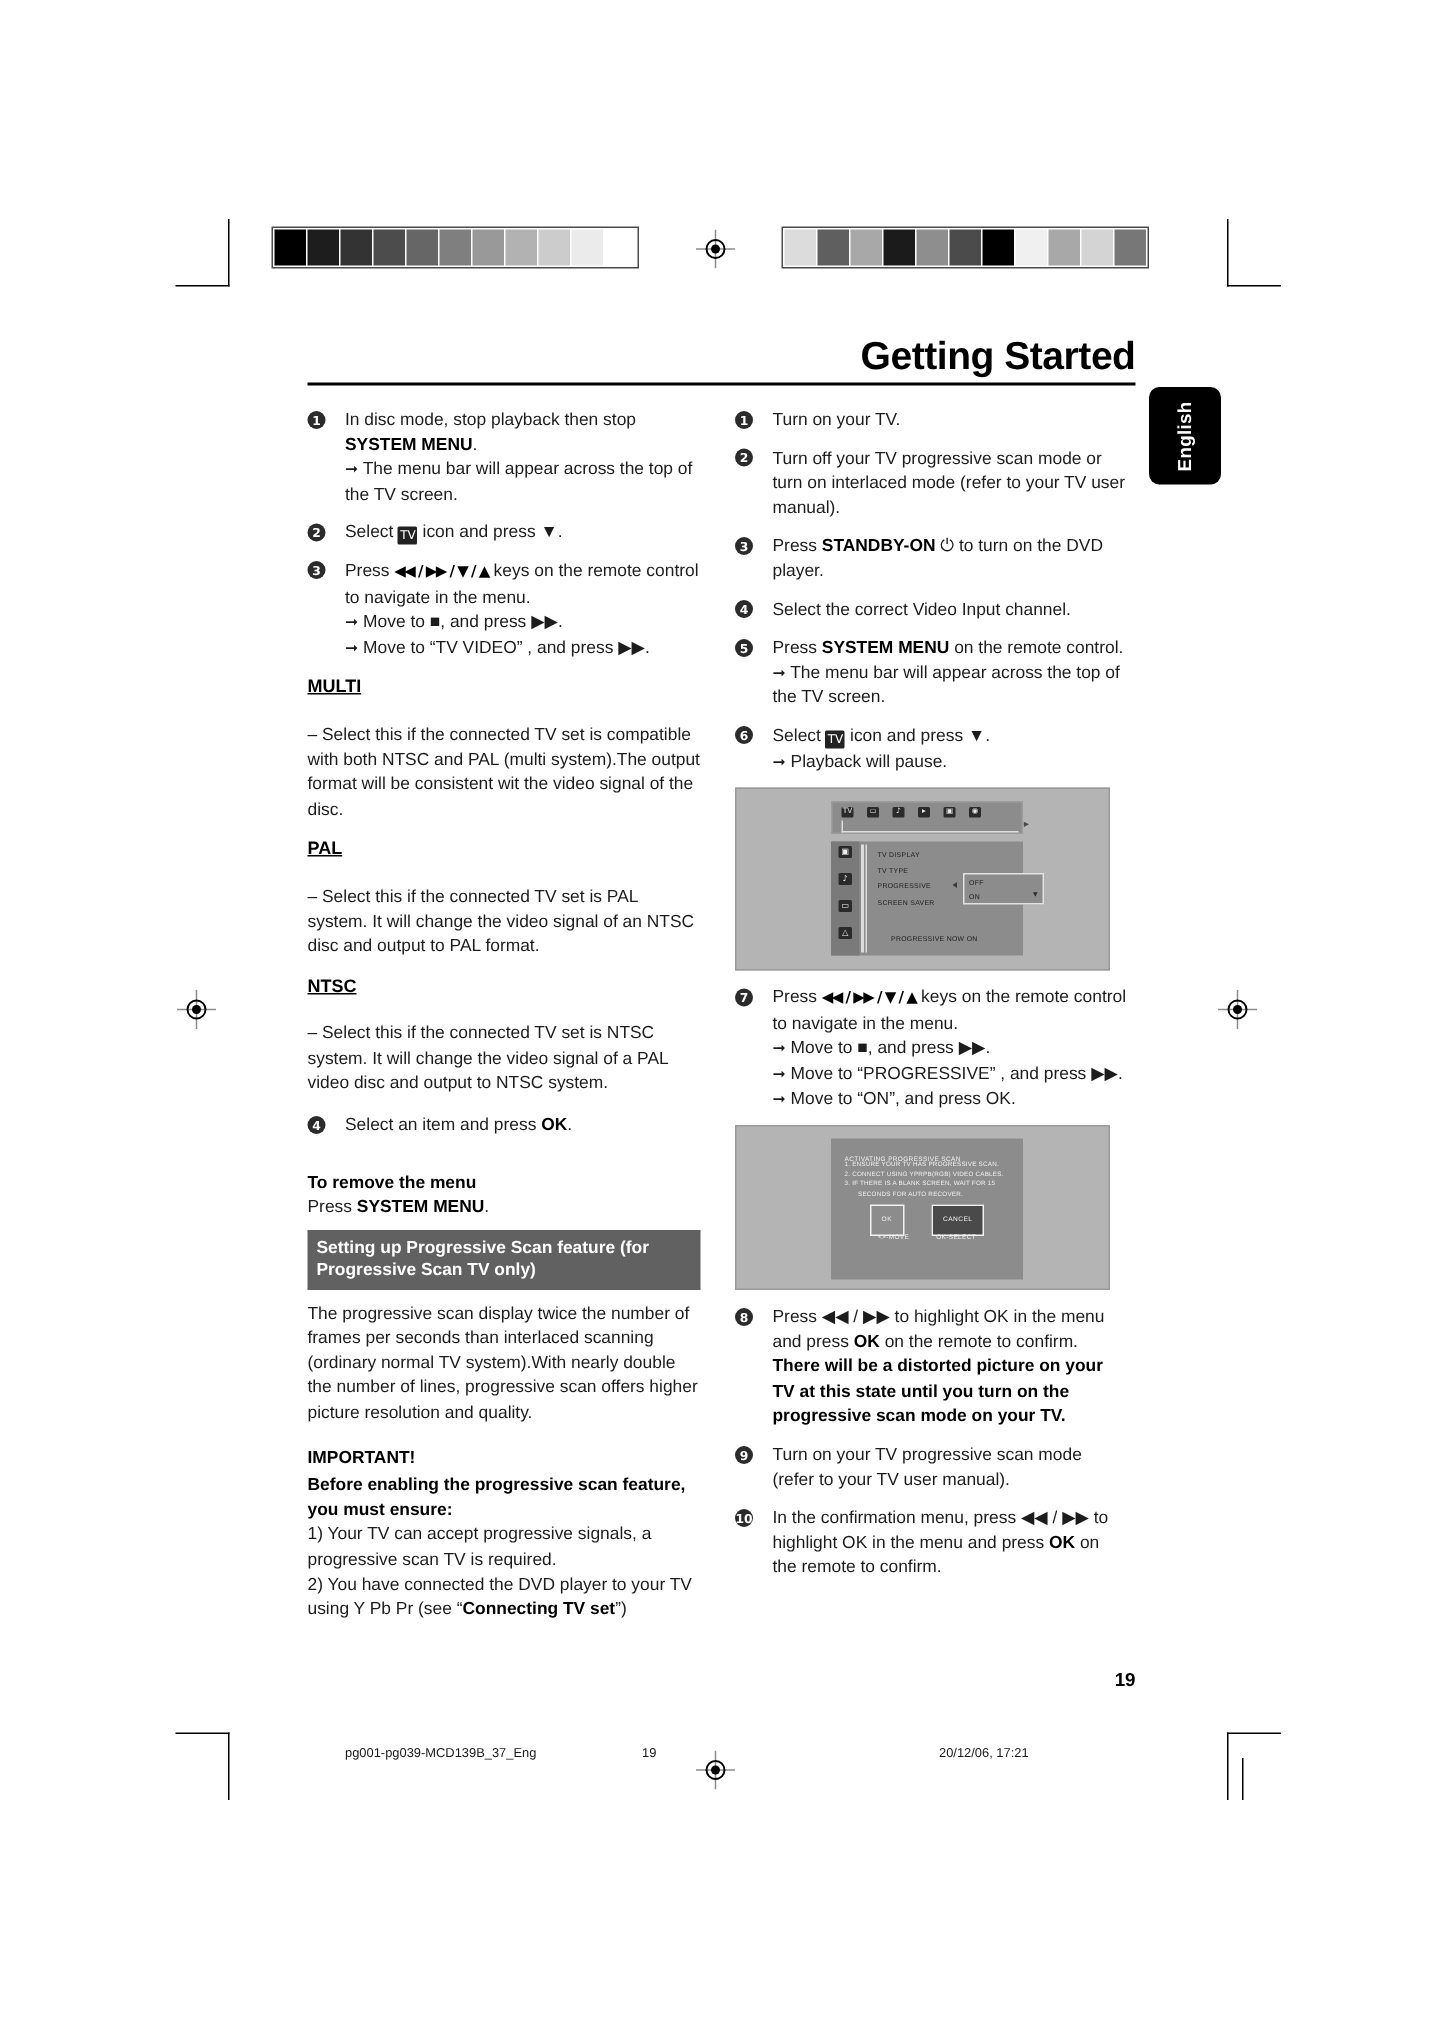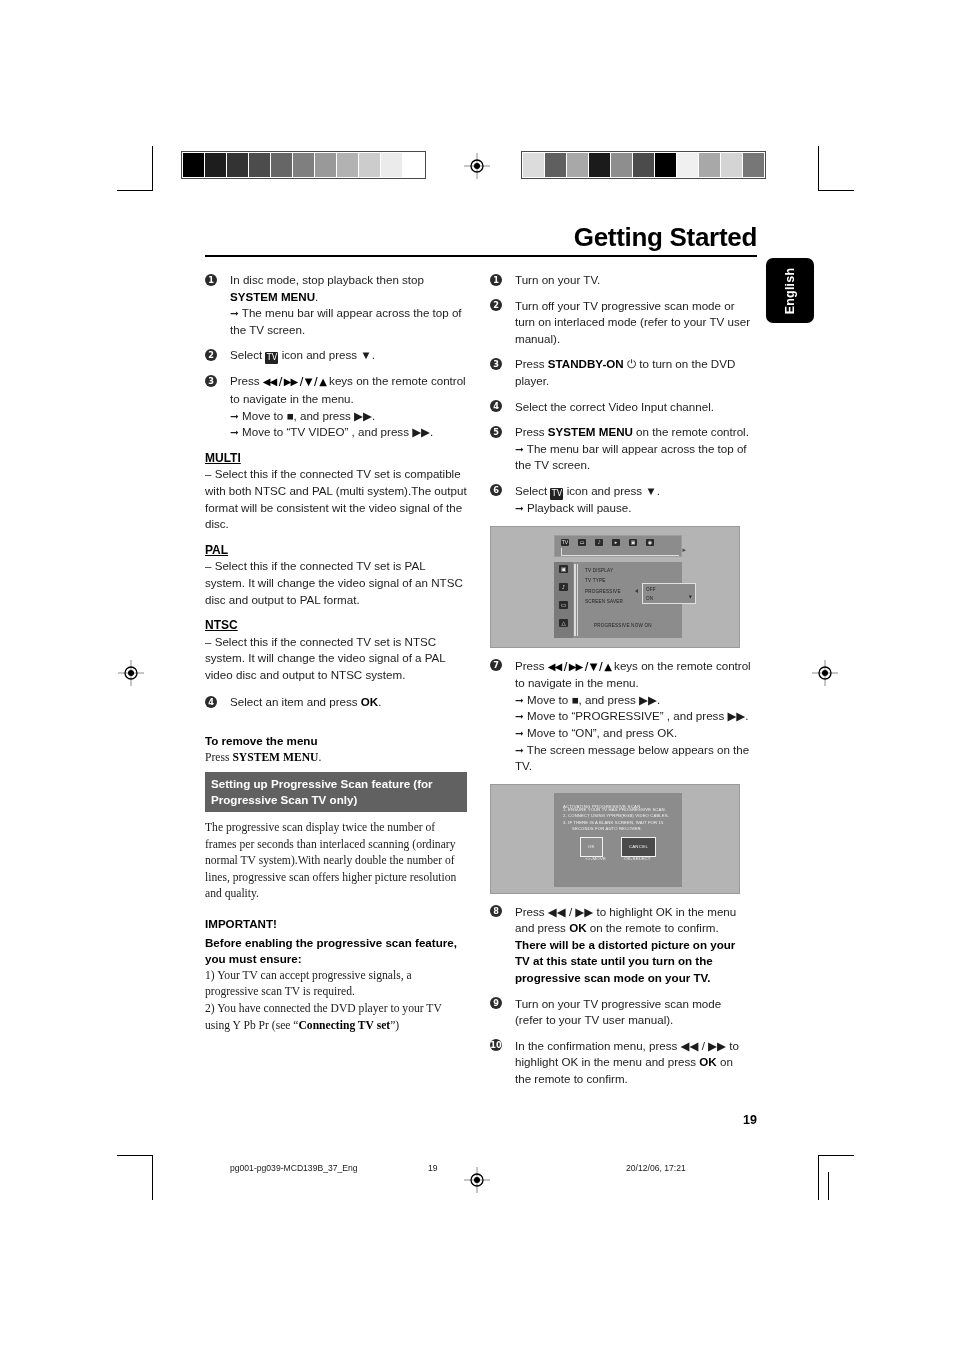--- a/index.html
+++ b/index.html
@@ -117,38 +117,38 @@
 
   .subhead {
     font-weight: bold;
     color: #000;
     text-decoration: underline;
     margin-top: 9px;
     margin-bottom: 0px;
     display: block;
     font-size: 12px;
   }
-  .defn { margin: 0 0 0 0; }
+  .defn { margin: 16px 0 0 0; }
 
   .blockgap { height: 11px; }
 
   .tohead { font-weight: bold; color:#000; margin-top: 2px; }
 
   .grayhead {
     background: #616161;
     color: #fff;
     font-weight: bold;
     font-size: 11.6px;
     line-height: 15.4px;
     padding: 4px 6px 5px 6px;
     margin-top: 6px;
     margin-bottom: 8px;
   }
 
-  .para { margin: 0 0 0 0; font-family: Liberation Serif, serif; }
+  .para { margin: 0 0 0 0; }
 
   
   .chip {
     display: inline-block;
     background: #222;
     color: #fff;
     width: 13px; height: 12px;
     line-height: 12px;
     text-align: center;
     font-size: 8px;
@@ -569,21 +569,20 @@
         </div>
       </div>
     </div>
 
     <div class="step">
       <span class="num">7</span>
       <p><span>Press </span><b class="nav">◀◀ / ▶▶  /  ▼  /  ▲</b><span> keys on the remote control to navigate in the menu.</span></p>
       <p class="arrowline"><span class="ar">➞</span> <span>Move to ■, and press ▶▶.</span></p>
       <p class="arrowline"><span class="ar">➞</span> <span>Move to “PROGRESSIVE” , and press ▶▶.</span></p>
       <p class="arrowline"><span class="ar">➞</span> <span>Move to “ON”,  and press OK.</span></p>
-      <p class="arrowline"><span class="ar">➞</span> <span>The screen message below appears on the TV.</span></p>
     </div>
 
     <div class="figure fig2">
       <div class="psd">
         <div class="t1">ACTIVATING  PROGRESSIVE SCAN</div>
         <div class="lines">
           <span>1.  ENSURE YOUR TV HAS PROGRESSIVE SCAN.</span><br>
           <span>2.  CONNECT USING YPRPB(RGB) VIDEO CABLES.</span><br>
           <span>3.  IF THERE IS A BLANK SCREEN, WAIT FOR 15</span>
           <span class="indent">SECONDS FOR AUTO RECOVER.</span>

